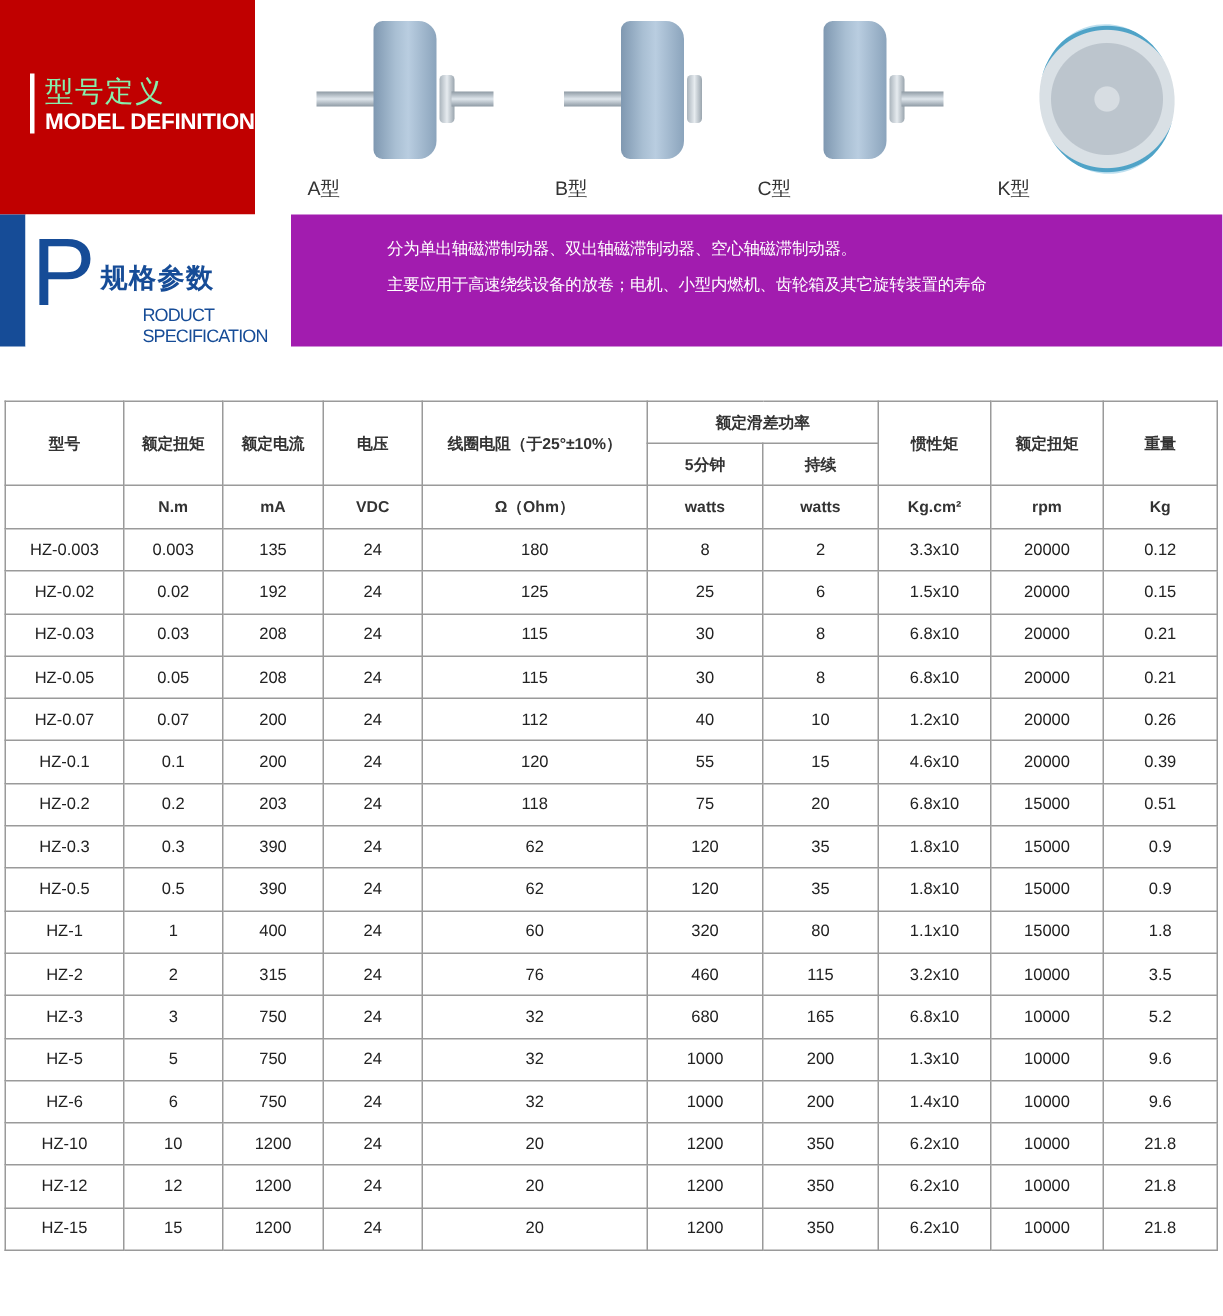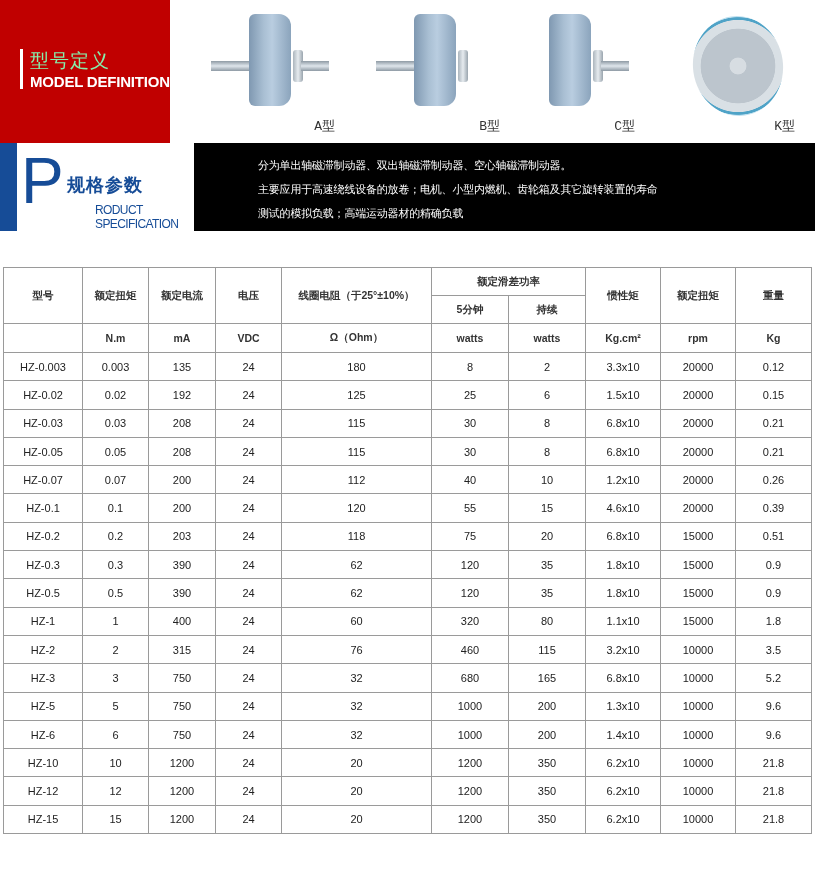--- a/index.html
+++ b/index.html
@@ -20,22 +20,22 @@
   }
   .model-box .en {
     position: absolute; left: 30px; top: 73px; color: #fff; font-size: 15px;
     font-family: "Liberation Sans", sans-serif; letter-spacing: -0.2px; font-weight: bold;
   }
 
   .product {
     position: absolute; top: 10px; width: 130px; height: 125px;
   }
   .product .cap {
-    position: absolute; left: 0; right: 0; bottom: 0; text-align: right; font-size: 13px; color: #333;
-    font-family: Liberation Mono, monospace;
+    position: absolute; left: 0; right: 0; bottom: 0; text-align: left; font-size: 13px; color: #333;
+    font-family: Liberation Sans, sans-serif;
   }
   .drum {
     position: absolute; top: 4px; height: 92px; width: 42px; left: 44px;
     background: linear-gradient(90deg, #7f98b1 0%, #a9bfd3 35%, #b9cde0 55%, #8ba4bc 100%);
     border-radius: 6px 12px 12px 6px;
   }
   .shaft-l, .shaft-r {
     position: absolute; top: 51px; height: 10px; background: linear-gradient(#8e9aa4, #dfe6ec, #8e9aa4);
   }
   .hub {
@@ -56,21 +56,21 @@
     font-family: "Liberation Sans", sans-serif; font-weight: normal;
   }
   .spec-logo .cn {
     position: absolute; left: 50px; top: 30px; font-size: 18px; color: #164c97; font-weight: bold; letter-spacing: 1px;
   }
   .spec-logo .en {
     position: absolute; left: 38px; top: 60px; font-size: 12px; color: #164c97; letter-spacing: -0.6px;
     font-family: "Liberation Sans", sans-serif;
     margin-left: 40px;
   }
-  .spec-blue { position: absolute; left: 194px; top: 143px; width: 621px; height: 88px; background: #000000; }
+  .spec-blue { position: absolute; left: 194px; top: 143px; width: 621px; height: 88px; background: #a21caf; }
   .spec-blue p {
     position: absolute; left: 64px; color: #fff; font-size: 11px; white-space: nowrap; letter-spacing: -0.2px;
   }
 
   
   table.spec {
     position: absolute; left: 3px; top: 267px; width: 808px;
     border-collapse: collapse; table-layout: fixed;
     font-family: "Liberation Sans", "DejaVu Sans", sans-serif; font-size: 11px; color: #222;
   }
@@ -119,21 +119,20 @@
 
 <div class="spec-left-strip"></div>
 <div class="spec-logo">
   <div class="bigp">P</div>
   <div class="cn">规格参数</div>
   <div class="en">RODUCT SPECIFICATION</div>
 </div>
 <div class="spec-blue">
   <p style="top:15px;">分为单出轴磁滞制动器、双出轴磁滞制动器、空心轴磁滞制动器。</p>
   <p style="top:39px;">主要应用于高速绕线设备的放卷；电机、小型内燃机、齿轮箱及其它旋转装置的寿命</p>
-  <p style="top:63px;">测试的模拟负载；高端运动器材的精确负载</p>
 </div>
 
 <table class="spec">
   <colgroup>
     <col style="width:79px">
       <col style="width:66px">
       <col style="width:67px">
       <col style="width:66px">
     <col style="width:150px">
       <col style="width:77px">

